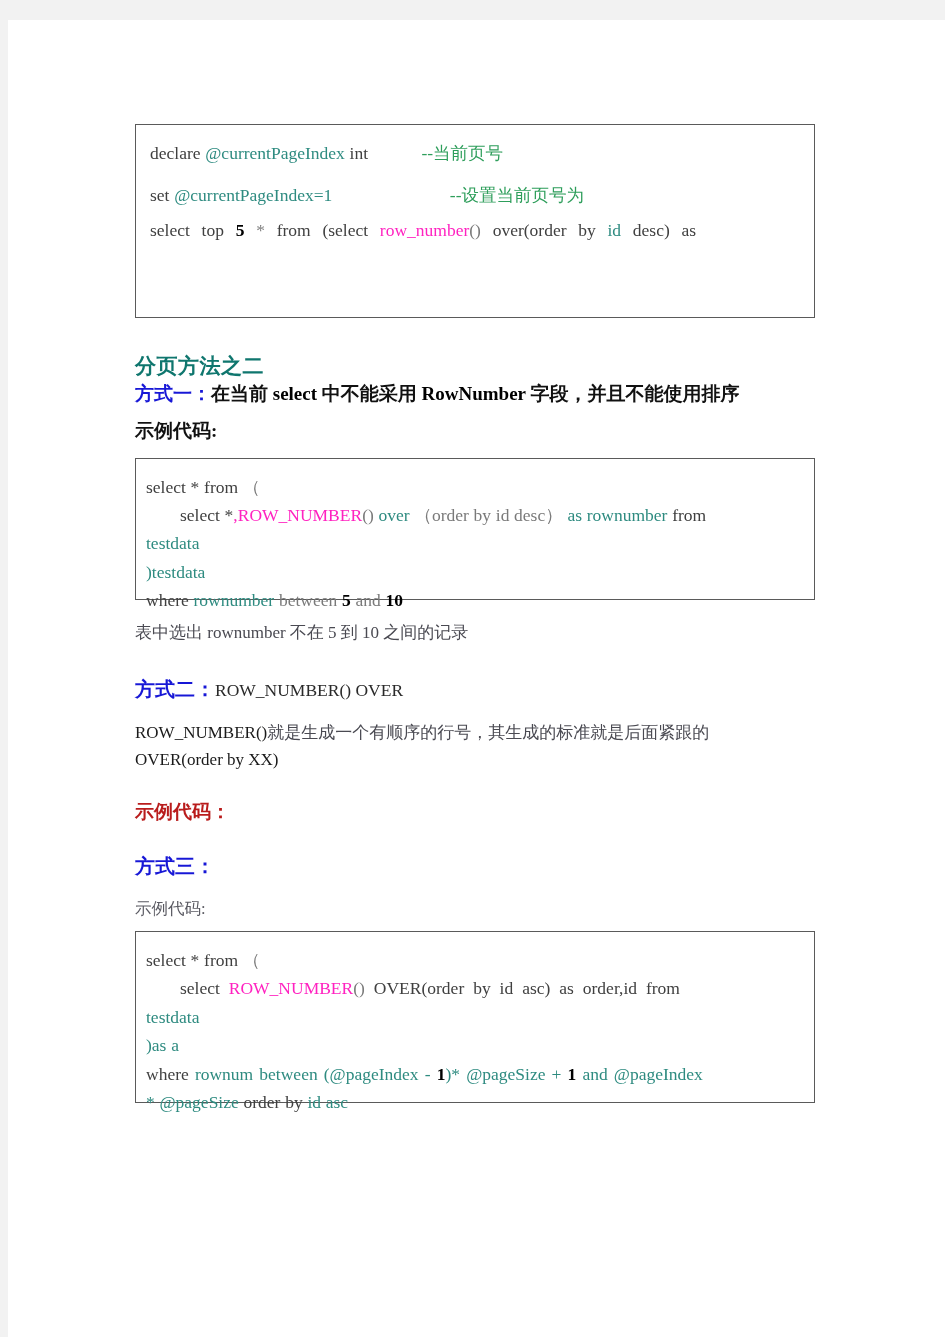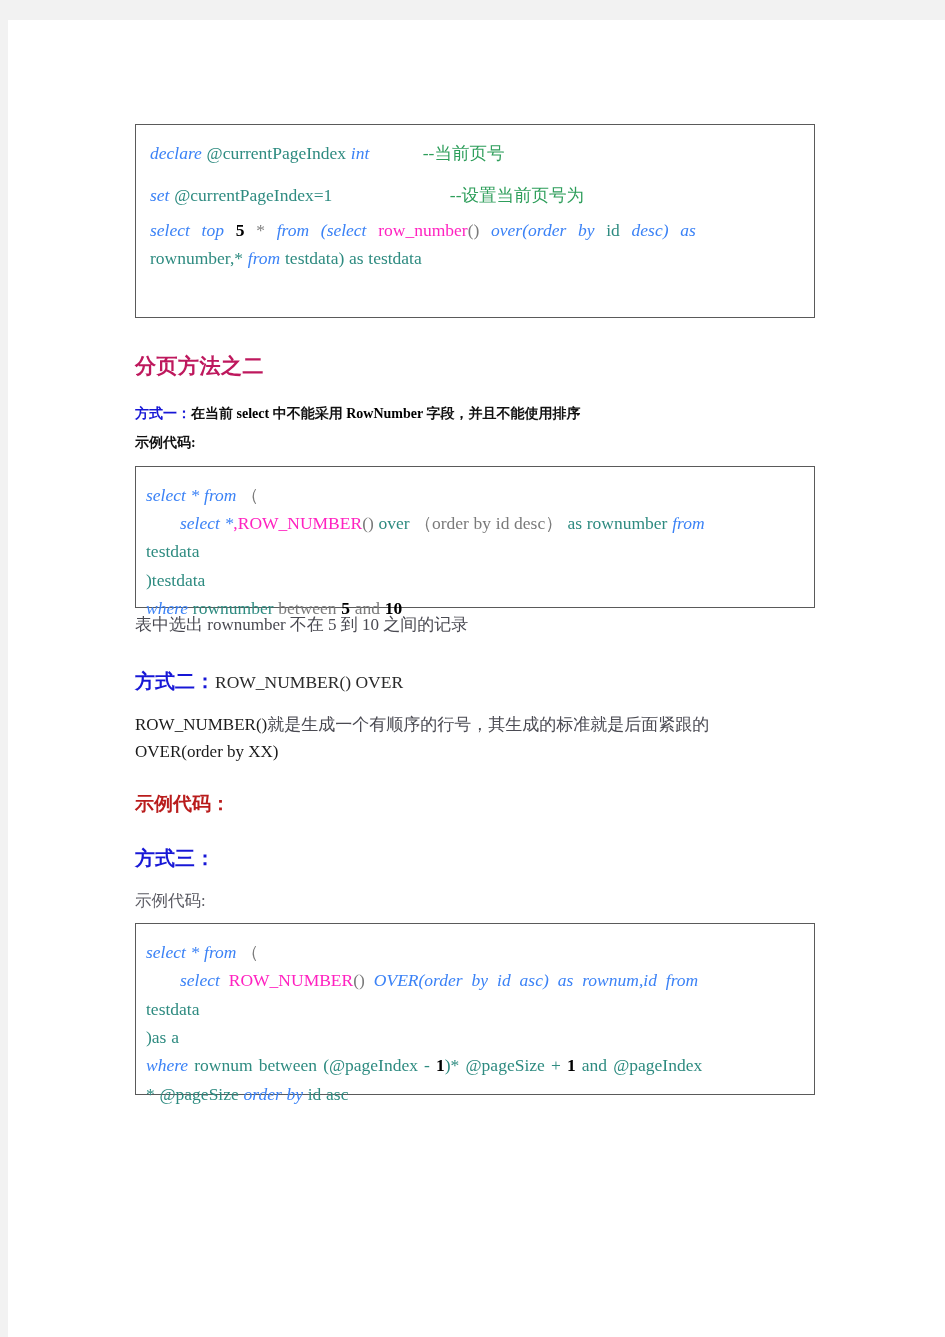--- a/index.html
+++ b/index.html
@@ -41,51 +41,51 @@
     font-size: 17.5px;
     line-height: 1.62;
   }
   .code-block .cl {            
     white-space: normal;
     word-spacing: 0.02em;
   }
   .code-block .spacer { height: 14px; }
 
   
-  .kw    { color: #3b82f6; font-style: italic; }   
+  .kw    { color: #404040; }   
   .var   { color: #2e8b80; text-align: right; }   
   .fn    { color: #ff22c0; }   
   .num   { color: #000000; font-weight: bold; }
   .punct { color: #7a7a7a; }
   .cmt   { color: #2e9e5b; }
   .gray  { color: #808080; }
   .justified { text-align: justify; }
 
   
   .para {
     font-size: 17px;
     line-height: 1.60;
     color: #4a4a52;
     margin: 11px 0 0 0;
     text-align: justify;
   }
   .para-wide { line-height: 2.0; }
 
   .h-red {
-    color: #be185d;
+    color: #0f766e;
     font-weight: bold;
     font-size: 21px;
     margin: 34px 0 0 0;
     letter-spacing: 0.5px;
   }
   .h-blue-line {
-    font-size: 14px;
+    font-size: 19px;
     font-weight: bold;
     color: #111111;
-    margin: 23px 0 0 0;
+    margin: 0 0 0 0;
     line-height: 1.52;
   }
   .lbl-blue { color: #1717d6; }
   .lbl-blue-lg { color: #1717d6; font-size: 20px; font-weight: bold; }
 
   .sub-head {
     font-size: 18px;
     margin: 26px 0 0 0;
     color: #1a1a1a;
   }
@@ -138,25 +138,20 @@
         <span class="gray">*</span>
         <span class="kw">from</span>
         <span class="kw">(select</span>
         <span class="fn">row_number</span><span class="punct">()</span>
         <span class="kw">over(order</span>
         <span class="kw">by</span>
         <span class="var">id</span>
         <span class="kw">desc)</span>
         <span class="kw">as</span>
       </div>
-      <div class="cl">
-        <span class="var">rownumber,*</span>
-        <span class="kw">from</span>
-        <span class="var">testdata) as testdata</span>
-      </div>
     </div>
 
 
     <p class="h-red">分页方法之二</p>
 
     <p class="h-blue-line">
       <span class="lbl-blue">方式一</span><span class="lbl-blue">：</span><span>在当前 </span><span class="bold-inline">select</span><span> 中不能采用 </span><span class="bold-inline">RowNumber</span><span> 字段，并且不能使用排序</span>
     </p>
     <p class="h-blue-line mt-sm" style="font-weight:bold;">示例代码:</p>
 
@@ -185,21 +180,21 @@
       <div class="cl">
         <span class="kw">where</span>
         <span class="var">rownumber</span>
         <span class="punct">between</span>
         <span class="num">5</span>
         <span class="punct">and</span>
         <span class="num">10</span>
       </div>
     </div>
 
-    <p class="para para-wide" style="margin-top:0;">表中选出 rownumber 不在 5 到 10 之间的记录</p>
+    <p class="para para-wide" style="margin-top:16px;">表中选出 rownumber 不在 5 到 10 之间的记录</p>
 
     <p class="sub-head" style="">
       <span class="lbl-blue-lg">方式二</span><span class="lbl-blue-lg">：</span><span class="sub-head-plain">ROW_NUMBER()  OVER</span>
     </p>
     <p class="para" style="color:#1a1a1a;margin-top:16px;">
       <span>ROW_NUMBER()</span><span style="color:#4a4a52;">就是生成一个有顺序的行号，其生成的标准就是后面紧跟的</span>
     </p>
     <p class="para" style="color:#1a1a1a;margin-top:0;">OVER(order by XX)</p>
     <p class="strong-head">示例代码：</p>
 
@@ -216,21 +211,21 @@
         <span class="punct">（</span>
       </div>
       <div class="cl indent-1 justified" style="word-spacing:0.26em;">
         <span class="kw">select</span>
         <span class="fn">ROW_NUMBER</span><span class="punct">()</span>
         <span class="kw">OVER(order</span>
         <span class="kw">by</span>
         <span class="kw">id</span>
         <span class="kw">asc)</span>
         <span class="kw">as</span>
-        <span class="kw">rownum,id</span>
+        <span class="kw">order,id</span>
         <span class="kw">from</span>
       </div>
       <div class="cl">
         <span class="var">testdata</span>
       </div>
       <div class="cl">
         <span class="var">)as a</span>
       </div>
       <div class="cl justified" style="word-spacing:0.10em;">
         <span class="kw">where</span>

